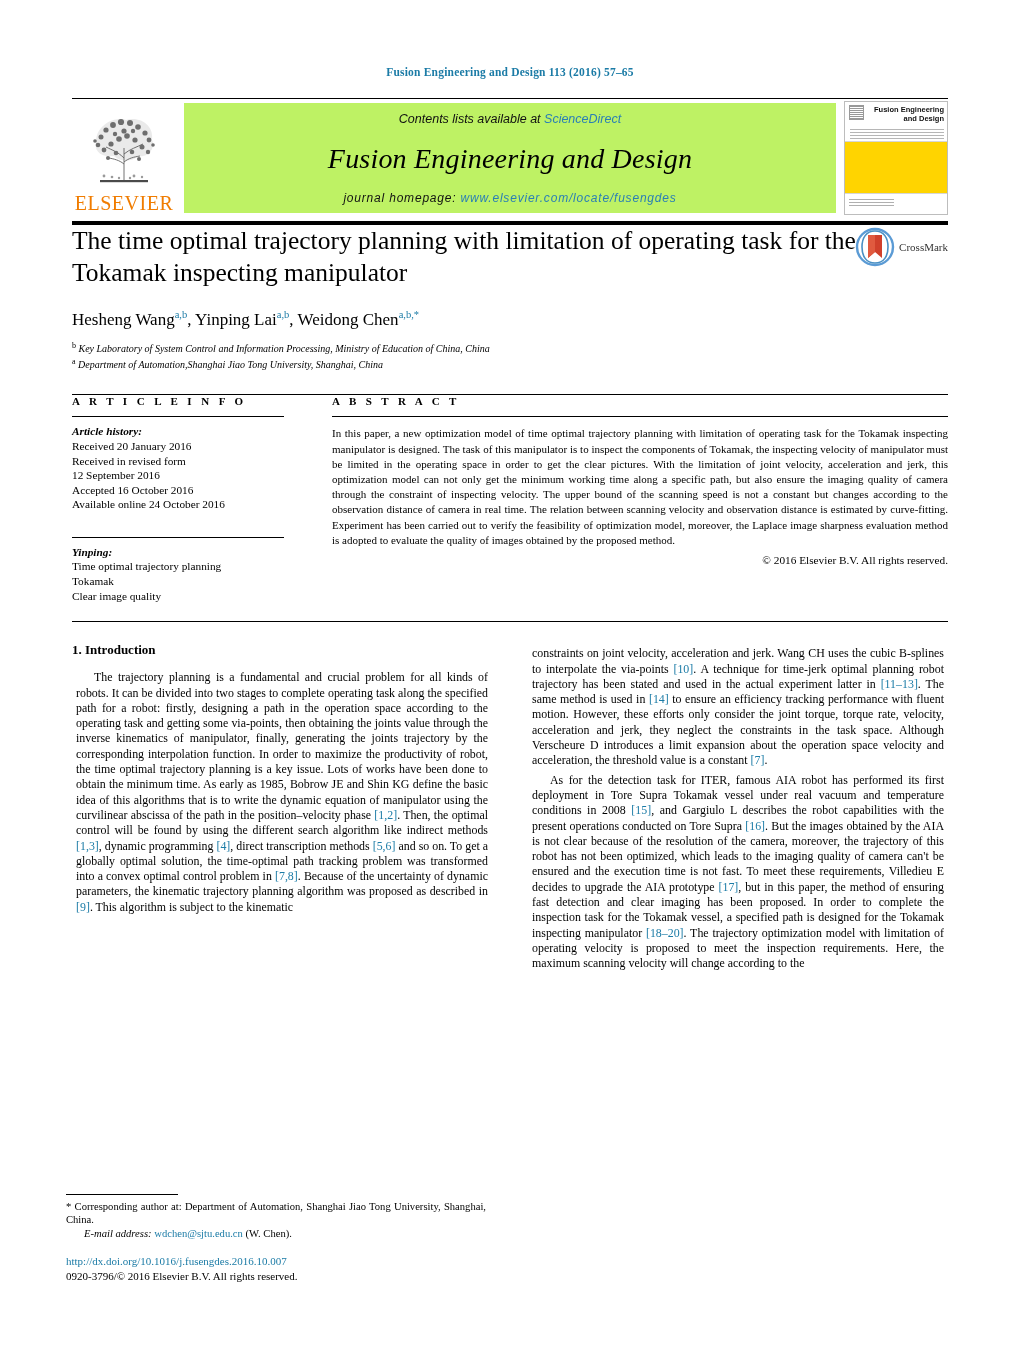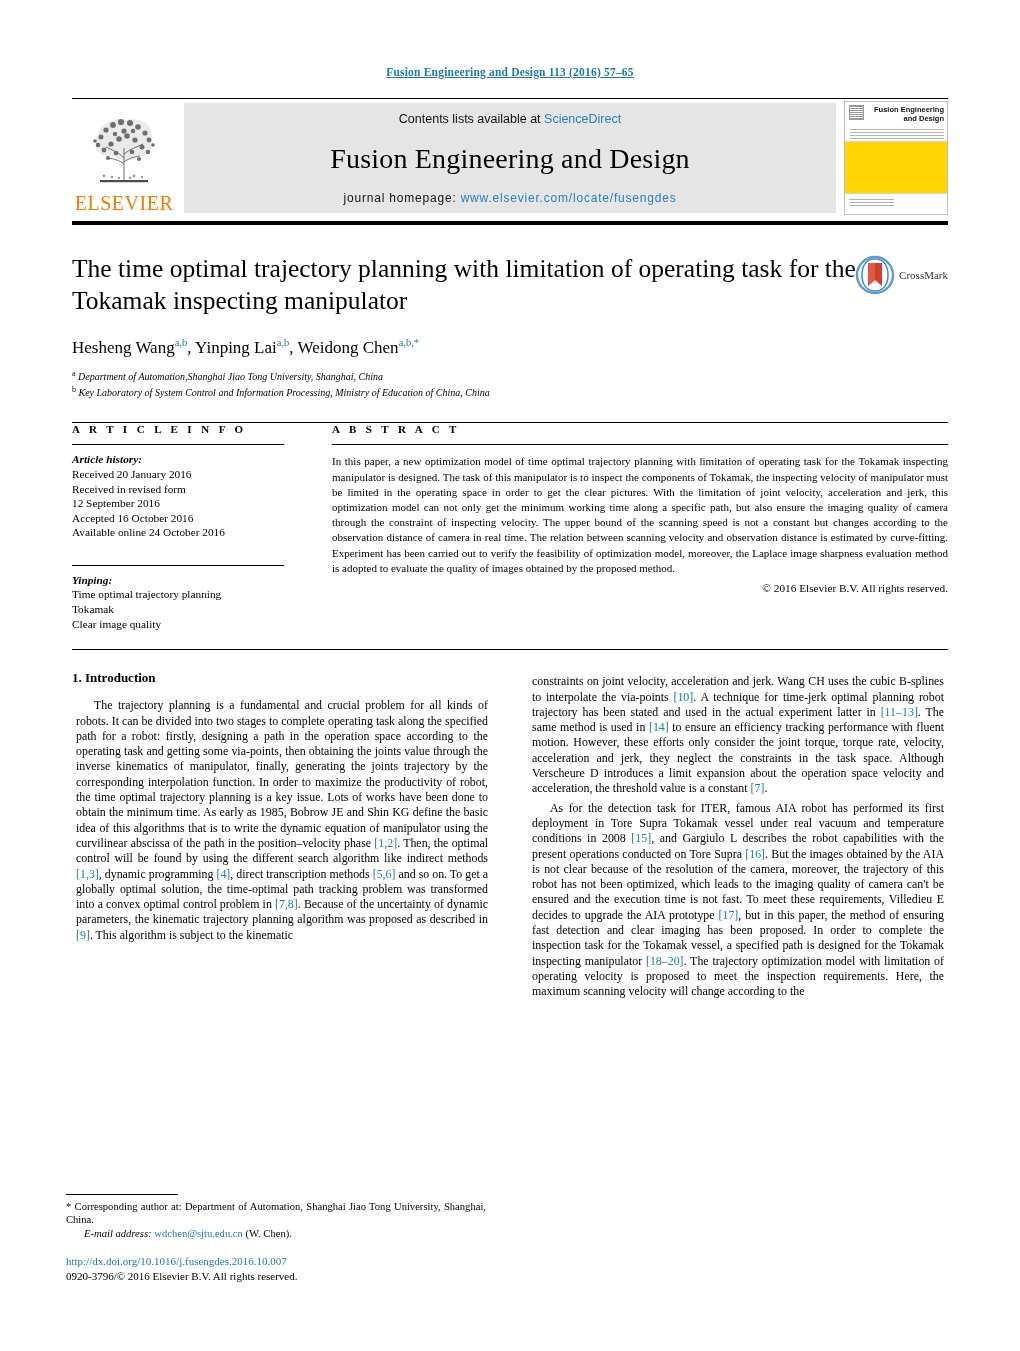--- a/index.html
+++ b/index.html
@@ -25,21 +25,20 @@
 
   
   .running-head {
     text-align: center;
     color: #1b7ba6;
     font-weight: bold;
     font-size: 11.5px;
     letter-spacing: .2px;
     padding-top: 66px;
     font-family: "Liberation Serif", serif;
-    text-decoration: underline;
   }
 
   
   .masthead {
     margin-top: 20px;
     border-top: 1.6px solid #000;
     display: flex;
     align-items: stretch;
     height: 118px;
   }
@@ -58,28 +57,29 @@
     color: #f07c00;
     font-family: "Liberation Serif", serif;
     font-size: 20px;
     letter-spacing: .5px;
     line-height: 1;
     margin-top: 1px;
     font-weight: 400;
   }
   .journal-banner {
     flex: 1 1 auto;
-    background: #e5e5e5;
+    background: #bef264;
     display: flex;
     flex-direction: column;
     justify-content: space-between;
     align-items: center;
     padding: 9px 0 8px 0;
     margin: 4px 8px 4px 8px;
     box-sizing: border-box;
+    font-style: italic;
   }
   .contents-line {
     font-size: 12.5px;
     font-family: "Liberation Sans", sans-serif;
     color: #111;
   }
   .contents-line .sd-link { color:#2a7fb5; }
   .journal-title {
     font-size: 28px;
     font-family: "Liberation Serif", serif;
@@ -143,21 +143,21 @@
     content:"";
     position:absolute; left:4px; top:4px; width:45px; height:8px;
     background: repeating-linear-gradient(0deg,#b0b0b0 0 1px,#fff 1px 3px);
   }
   .masthead-rule {
     border-top: 4px solid #000;
     margin-top: 4px;
   }
 
   
-  .title-area { margin-top: 28px; position: relative; }
+  .title-area { position: relative; }
   .paper-title {
     font-size: 25.5px;
     line-height: 32px;
     font-family: "Liberation Serif", serif;
     color: #000;
     width: 790px;
     font-weight: 400;
   }
   .crossmark {
     position: absolute;
@@ -378,22 +378,22 @@
         <path d="M13 8 L20 8 L20 25 L13 31 Z" fill="#e05a3f"></path>
       </svg>
       <span class="crossmark-label">CrossMark</span>
     </div>
 
     <div class="authors">
       <span><span>Hesheng Wang</span><sup>a,b</sup></span><span>, </span><span><span>Yinping Lai</span><sup>a,b</sup></span><span>, </span><span><span>Weidong Chen</span><sup>a,b,</sup><sup class="star">*</sup></span>
     </div>
 
     <div class="affils">
+      <div class="affil"><sup>b</sup> <span>Key Laboratory of System Control and Information Processing, Ministry of Education of China, China</span></div>
       <div class="affil"><sup>a</sup> <span>Department of Automation,Shanghai Jiao Tong University, Shanghai, China</span></div>
-      <div class="affil"><sup>b</sup> <span>Key Laboratory of System Control and Information Processing, Ministry of Education of China, China</span></div>
     </div>
   </div>
 
   <div class="info-abstract">
 
     <div class="info-col">
       <div class="sec-head">A R T I C L E   I N F O</div>
       <div class="thin-rule"></div>
       <div class="info-block">
         <div class="it">Article history:</div>

